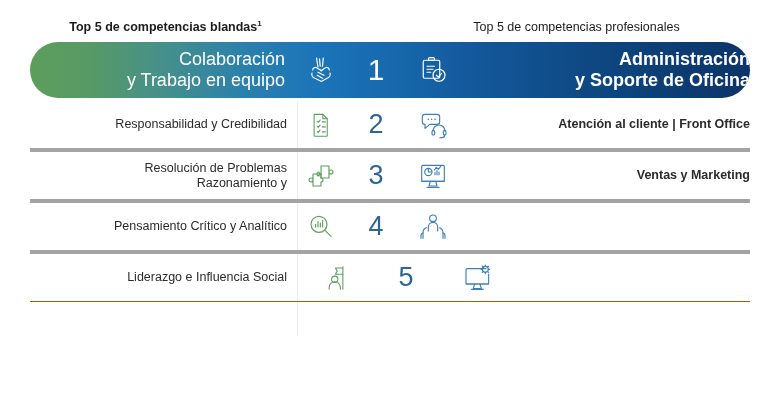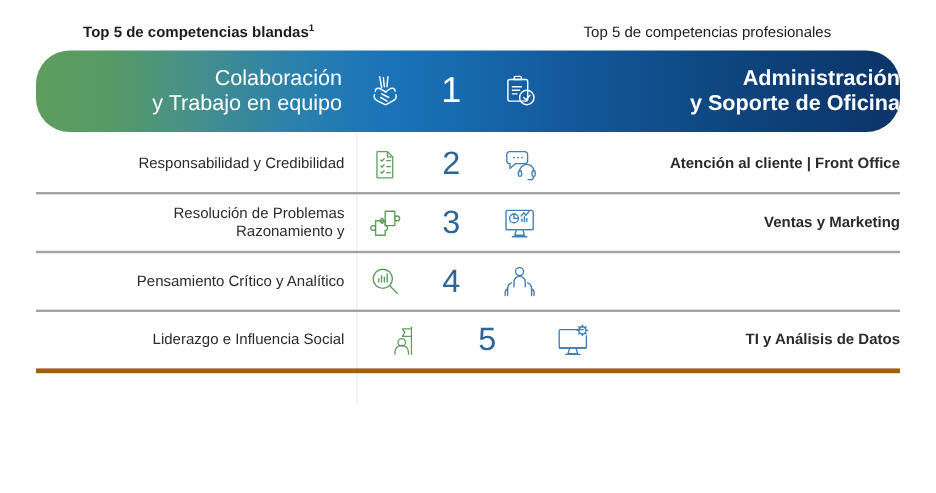--- a/index.html
+++ b/index.html
@@ -36,21 +36,20 @@
     letter-spacing: -0.1px;
   }
 
   
   .col-headers {
     display: flex;
     align-items: flex-end;
     margin-top: 12px;
     padding: 0 34px;
     height: 22px;
-    gap: 13px;
   }
   .col-head-left {
     width: 263px;
     text-align: center;
     font-size: 12.5px;
     font-weight: bold;
     color: #1c1c1c;
     white-space: nowrap;
   }
   .col-head-mid {
@@ -75,29 +74,29 @@
     margin-top: 8px;
     padding: 0 30px;
     position: relative;
   }
 
   .row {
     display: flex;
     align-items: center;
     height: 47px;
     position: relative;
-    border-bottom: 2px solid #a3a3a3;
+    border-bottom: 4px solid #a3a3a3;
   }
   .row:last-child {
-    border-bottom: 4px solid #a16207;
+    border-bottom: 1px solid #a16207;
     gap: 15px;
   }
 
   .row-featured {
-    height: 68px;
+    height: 56px;
     border-radius: 28px;
     border-bottom: none;
     background: linear-gradient(to right,
         #5d9e5d 0%,
         #579a64 8%,
         #47908a 18%,
         #2a80ac 30%,
         #1b74b9 40%,
         #1769ad 50%,
         #13589b 62%,
@@ -348,19 +347,16 @@
           <path d="M35 4.5 v2"></path>
           <path d="M35 15.5 v2"></path>
           <path d="M28.5 11 h2"></path>
           <path d="M39.5 11 h2"></path>
           <path d="M30.4 6.4 l1.5 1.5"></path>
           <path d="M38.1 14.1 l1.5 1.5"></path>
           <path d="M39.6 6.4 l-1.5 1.5"></path>
           <path d="M31.9 14.1 l-1.5 1.5"></path>
         </svg>
       </div>
-      <div class="cell-right">
-        <div>TI y Análisis de Datos</div>
-      </div>
     </div>
 
   </div>
 </div>
 
 </body></html>

